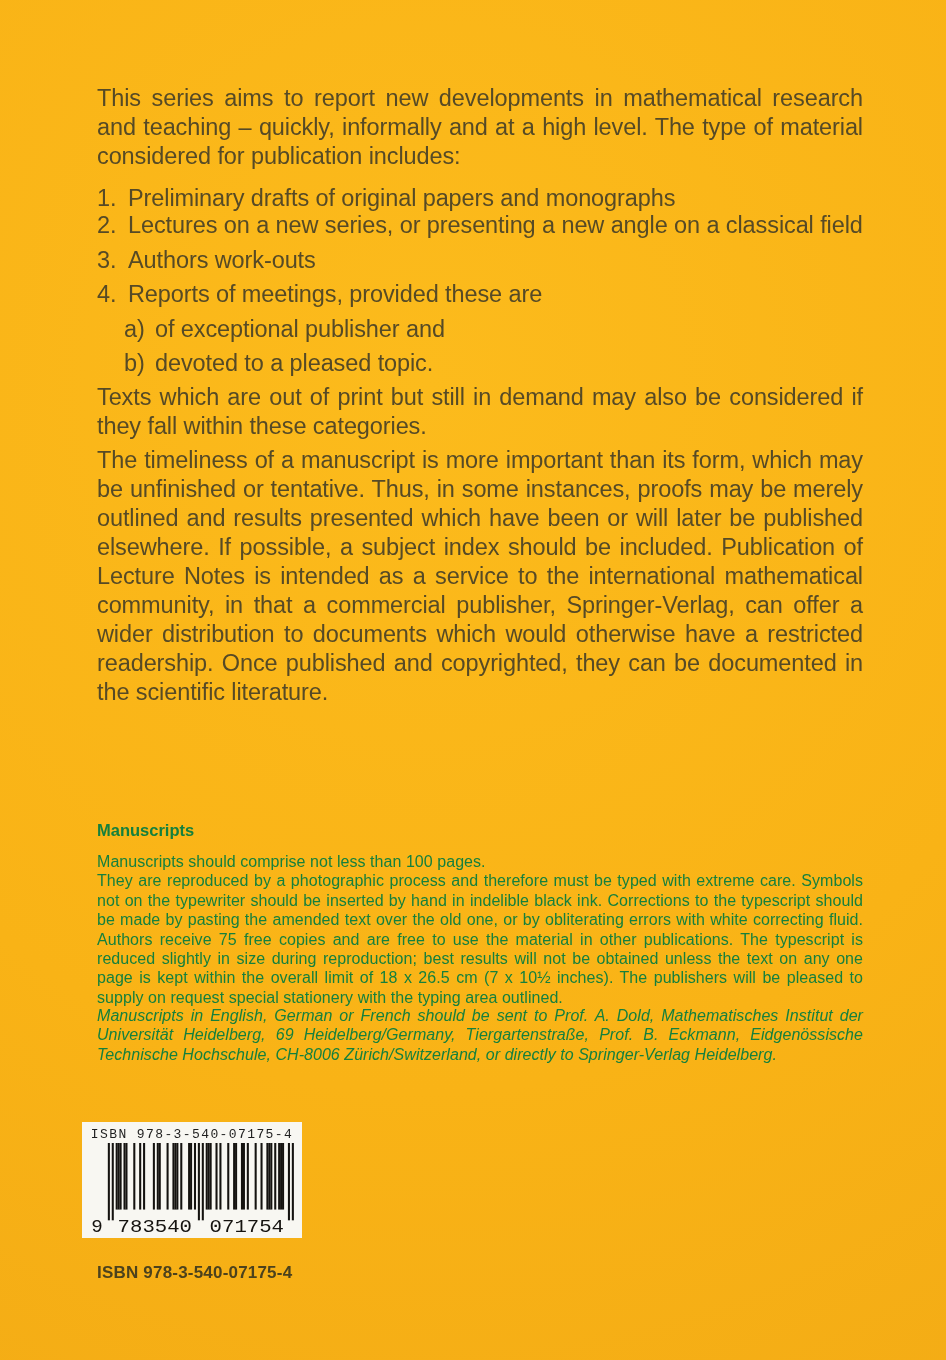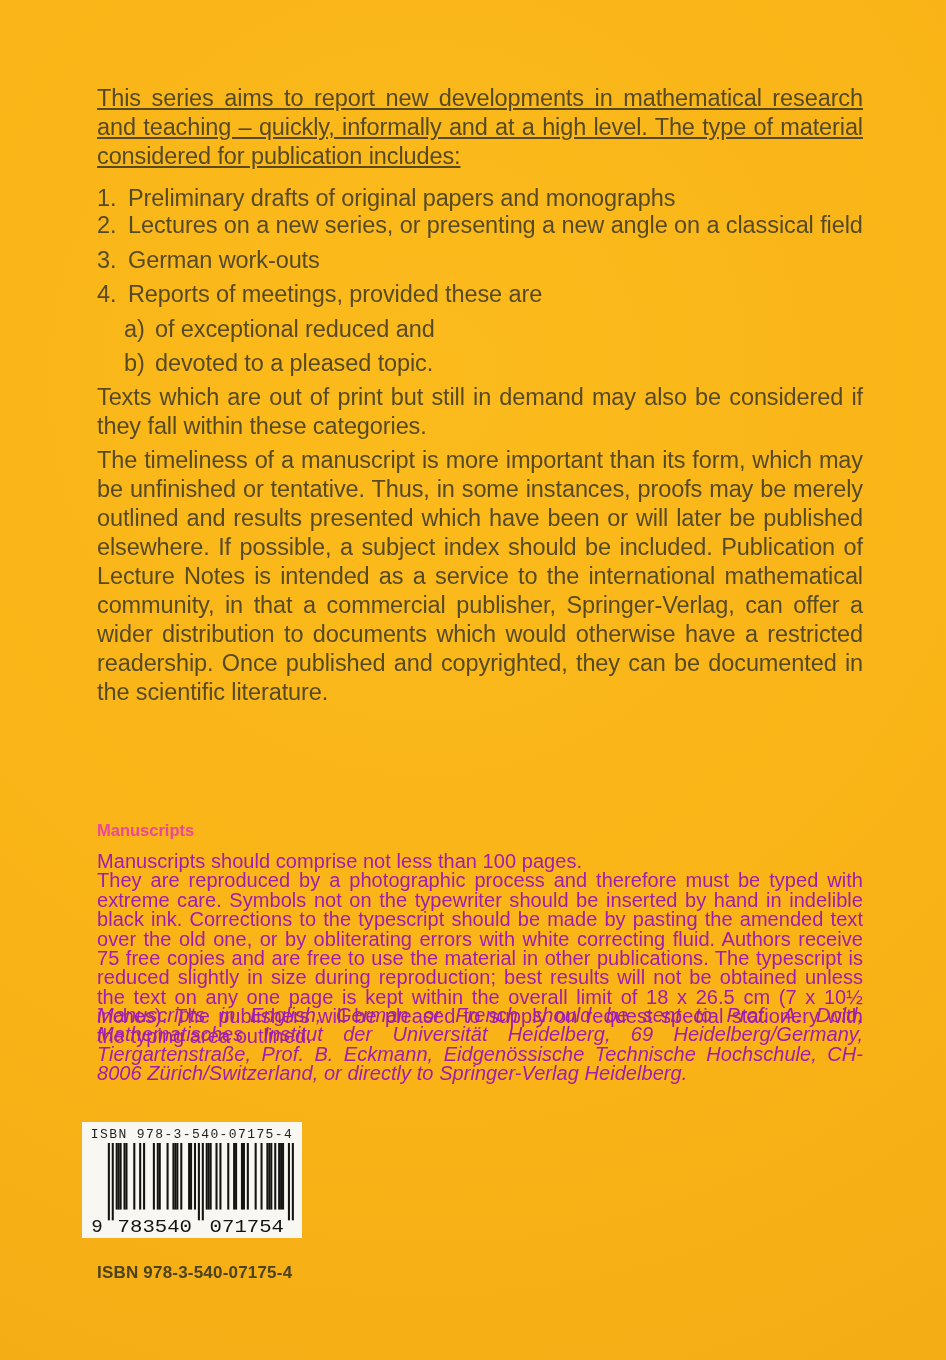--- a/index.html
+++ b/index.html
@@ -8,56 +8,56 @@
     background:radial-gradient(130% 95% at 45% 28%, #fcbb1c 0%, #f9b316 55%, #f2aa15 100%);
     font-family:"Liberation Sans","DejaVu Sans",sans-serif;
     color:#564a26;
   }
   .abs{position:absolute;left:97px;width:766px;}
   .body-text{font-size:23.5px;line-height:29px;letter-spacing:-0.1px;}
   .justify{text-align:justify;}
   .li{white-space:nowrap;}
   .li .num{display:inline-block;width:31px;}
   .sub{left:124px;width:620px;}
-  .small-text{font-size:20px;line-height:19.4px;letter-spacing:0.05px;color:#a21caf;}
-  .ms-heading{font-size:16.5px;font-weight:700;color:#ec4899;}
+  .small-text{font-size:16px;line-height:19.4px;letter-spacing:0.05px;color:#15803d;}
+  .ms-heading{font-size:16.5px;font-weight:700;color:#15803d;}
   .barcode-box{
     position:absolute;left:82px;top:1122px;width:220px;height:116px;
     background:#f8f7f2;box-sizing:border-box;padding-top:5px;
     display:flex;flex-direction:column;align-items:center;
   }
   .barcode-isbn{
     font-family:"Liberation Mono","DejaVu Sans Mono",monospace;
     font-size:13px;letter-spacing:1.4px;color:#1e1e1e;white-space:nowrap;
   }
   .barcode-svg-wrap{margin-top:1px;line-height:0;}
   .footer-isbn{
     position:absolute;left:97px;top:1262px;
     font-size:17px;font-weight:700;letter-spacing:0.2px;color:#4c421d;line-height:22px;
   }
 </style>
 </head>
 <body>
 
-<div class="abs body-text justify" style="top:84px;text-decoration:underline;">This series aims to report new developments in mathematical research and teaching – quickly, informally and at a high level. The type of material considered for publication includes:</div>
+<div class="abs body-text justify" style="top:84px;">This series aims to report new developments in mathematical research and teaching – quickly, informally and at a high level. The type of material considered for publication includes:</div>
 
 <div class="abs body-text li" style="top:184px;">
   <span class="num">1.</span><span>Preliminary drafts of original papers and monographs</span>
 </div>
 <div class="abs body-text li" style="top:211px;">
   <span class="num">2.</span><span>Lectures on a new series, or presenting a new angle on a classical field</span>
 </div>
 <div class="abs body-text li" style="top:246px;">
-  <span class="num">3.</span><span>German work-outs</span>
+  <span class="num">3.</span><span>Authors work-outs</span>
 </div>
 <div class="abs body-text li" style="top:280px;">
   <span class="num">4.</span><span>Reports of meetings, provided these are</span>
 </div>
 <div class="abs body-text li sub" style="top:315px;">
-  <span class="num">a)</span><span>of exceptional reduced and</span>
+  <span class="num">a)</span><span>of exceptional publisher and</span>
 </div>
 <div class="abs body-text li sub" style="top:349px;">
   <span class="num">b)</span><span>devoted to a pleased topic.</span>
 </div>
 
 <div class="abs body-text justify" style="top:383px;">Texts which are out of print but still in demand may also be considered if they fall within these categories.</div>
 
 <div class="abs body-text justify" style="top:446px;">The timeliness of a manuscript is more important than its form, which may be unfinished or tentative. Thus, in some instances, proofs may be merely outlined and results presented which have been or will later be published elsewhere. If possible, a subject index should be included. Publication of Lecture Notes is intended as a service to the international mathematical community, in that a commercial publisher, Springer-Verlag, can offer a wider distribution to documents which would otherwise have a restricted readership. Once published and copyrighted, they can be documented in the scientific literature.</div>
 
 <div class="abs ms-heading" style="top:821px;">Manuscripts</div>

